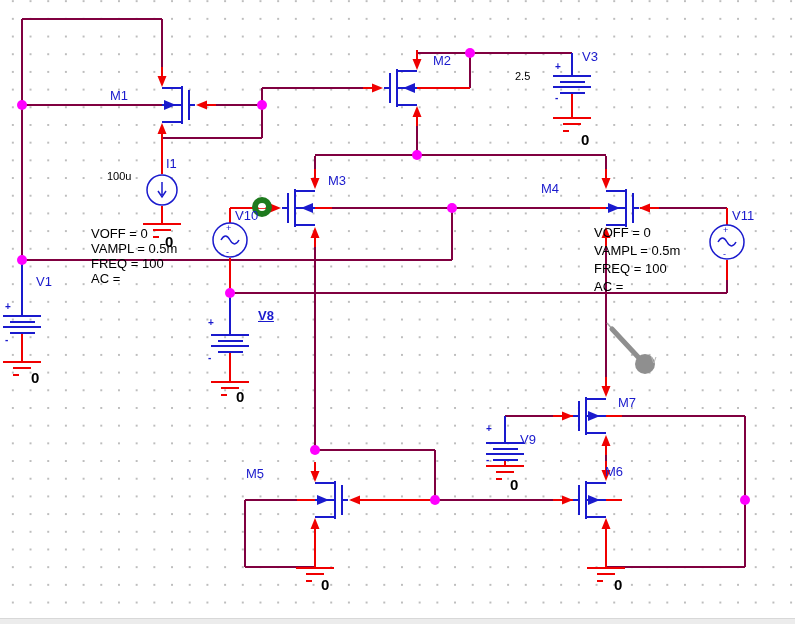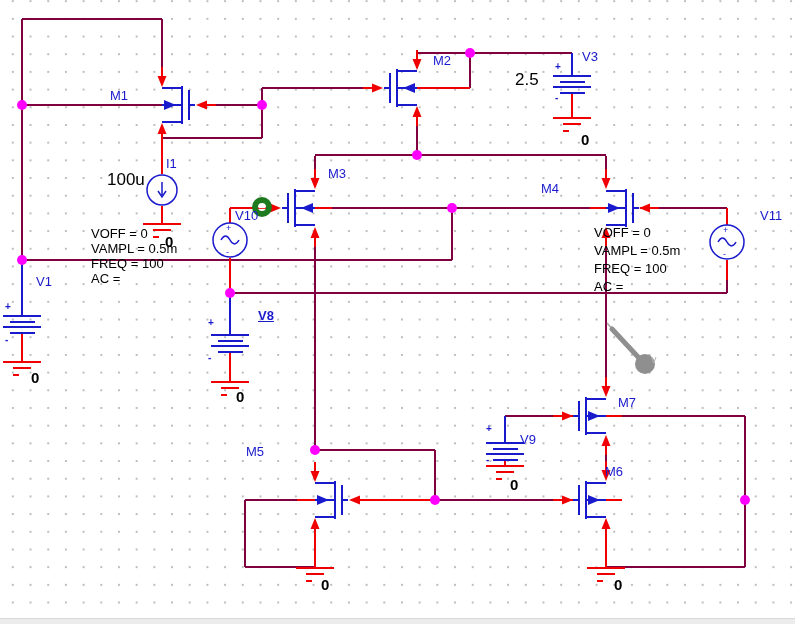--- a/index.html
+++ b/index.html
@@ -6,21 +6,21 @@
   #stage{
     position:relative;width:795px;height:624px;overflow:hidden;
     background-color:#ffffff;
     background-image:radial-gradient(circle,#bdbdbd 0.9px,rgba(0,0,0,0) 1.1px);
     background-size:17.7px 17.7px;
     background-position:4px 10px;
     font-family:"Liberation Sans", sans-serif;
   }
   .lbl{position:absolute;white-space:nowrap;line-height:1.05;}
   .comp{color:#1a1acd;font-size:13px;}
-  .val{color:#000;font-size:17px;text-align:center;}
+  .val{color:#000;font-size:11px;text-align:center;}
   .gnd0{color:#000;font-size:15px;font-weight:700;}
   .params{position:absolute;color:#000;font-size:13px;text-align:left;width:132px;}
   .params div{white-space:nowrap;}
   .mark{color:#1a1acd;font-size:10px;font-weight:700;}
   .smark{color:#1a1acd;font-size:9px;}
   .underline{text-decoration:underline;font-weight:bold;}
   .probe-v{color:#b5b5b5;font-size:11px;}
   #edge-strip{position:absolute;left:0;top:618px;width:795px;height:6px;background:#ececec;border-top:1px solid #d8d8d8;}
   svg{position:absolute;left:0;top:0;}
 </style>
@@ -279,35 +279,35 @@
       <circle cx="745" cy="500" r="5" fill="#ff00ff"></circle>
       <circle cx="262" cy="207" r="7" fill="none" stroke="#1e7a1e" stroke-width="6"></circle>
       <rect x="258.5" y="206" width="7" height="2.2" fill="#fff"></rect>
       <line x1="607" y1="323" x2="614" y2="331" stroke="#a8a8a8" stroke-width="1.5"></line>
       <line x1="612" y1="329" x2="639" y2="358" stroke="#8f8f8f" stroke-width="5" stroke-linecap="round"></line>
       <circle cx="645" cy="364" r="10" fill="#8f8f8f"></circle>
     </svg>
 
   <div class="lbl comp" style="left:110px;top:89px">M1</div>
   <div class="lbl comp" style="left:433px;top:54px">M2</div>
-  <div class="lbl comp" style="left:328px;top:167px">M3</div>
+  <div class="lbl comp" style="left:328px;top:174px">M3</div>
   <div class="lbl comp" style="left:541px;top:182px">M4</div>
-  <div class="lbl comp" style="left:246px;top:445px">M5</div>
+  <div class="lbl comp" style="left:246px;top:467px">M5</div>
   <div class="lbl comp" style="left:605px;top:465px">M6</div>
   <div class="lbl comp" style="left:618px;top:396px">M7</div>
 
   <div class="lbl comp" style="left:166px;top:157px">I1</div>
   <div class="lbl val" style="left:107px;top:171px">100u</div>
   <div class="lbl comp" style="left:36px;top:275px">V1</div>
   <div class="lbl comp" style="left:582px;top:50px">V3</div>
   <div class="lbl val" style="left:515px;top:71px">2.5</div>
   <div class="lbl comp underline" style="left:258px;top:309px">V8</div>
   <div class="lbl comp" style="left:520px;top:433px">V9</div>
   <div class="lbl comp" style="left:235px;top:209px">V10</div>
-  <div class="lbl comp" style="left:760px;top:209px">V11</div>
+  <div class="lbl comp" style="left:732px;top:209px">V11</div>
 
   <div class="params" style="left:91px;top:226px;line-height:15px">
     <div>VOFF = 0</div>
     <div>VAMPL = 0.5m</div>
     <div>FREQ = 100</div>
     <div>AC =</div>
   </div>
 
   <div class="params" style="left:594px;top:224px;line-height:18px">
     <div>VOFF = 0</div>

